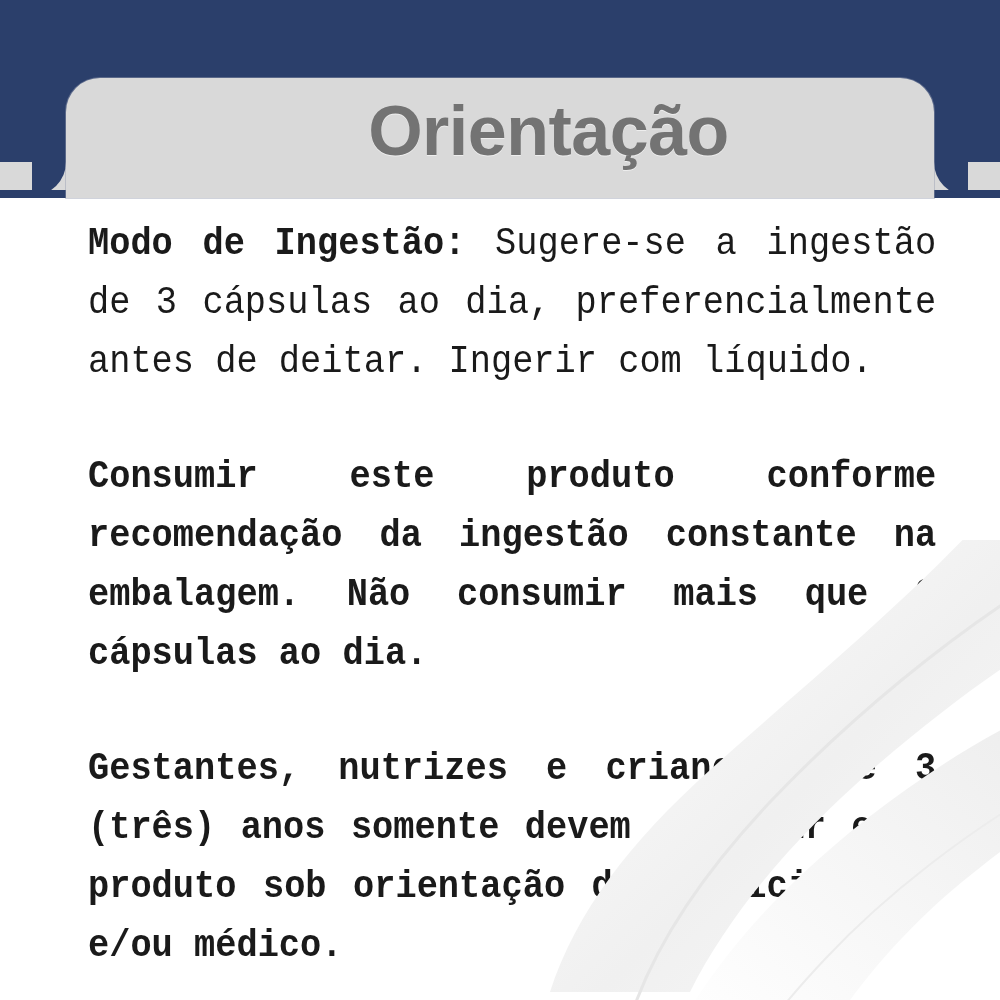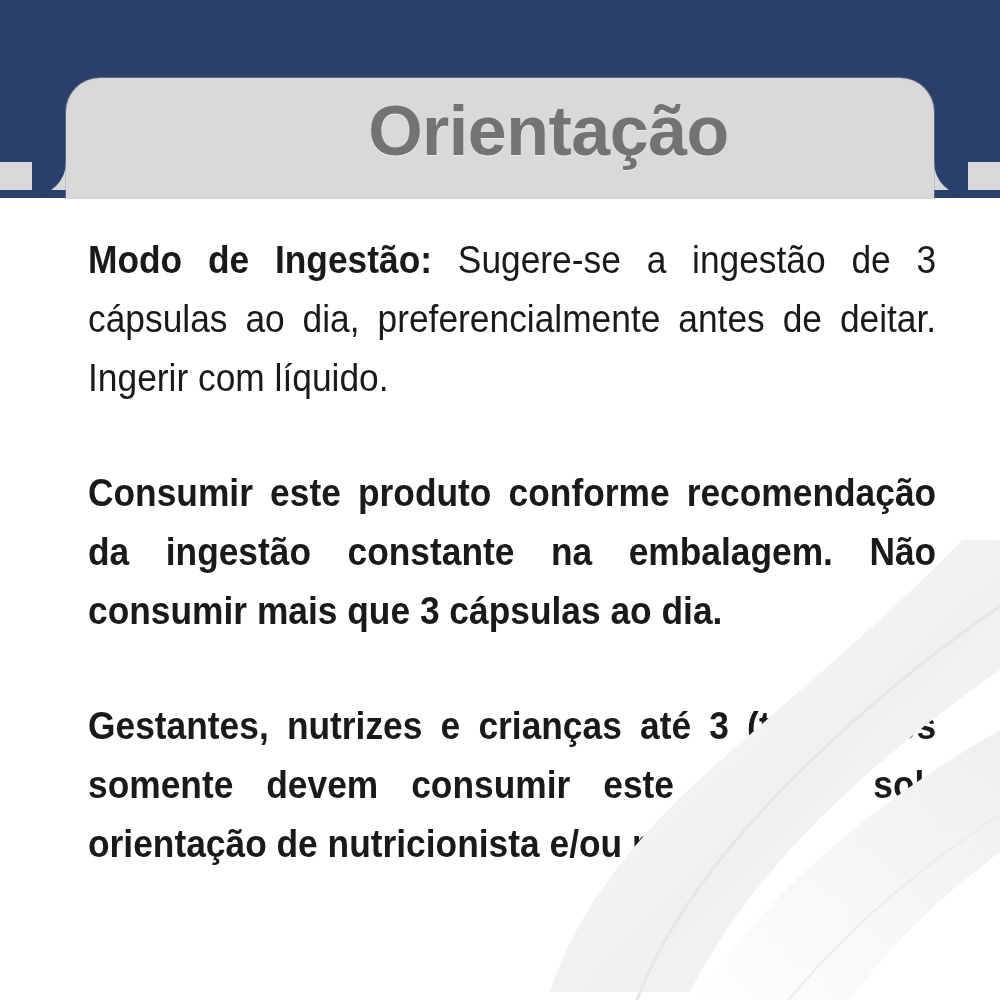--- a/index.html
+++ b/index.html
@@ -98,22 +98,23 @@
     color: #737373;
     letter-spacing: -0.5px;
     text-shadow: 0 1px 0 rgba(255,255,255,0.55);
     white-space: nowrap;
   }
 
   
   .content {
     position: absolute;
     left: 88px;
-    top: 231px;
+    top: 214px;
     width: 848px;
+    font-family: Liberation Mono, monospace;
   }
 
   .para {
     margin: 0 0 56px 0;
     text-align: justify;
     color: #1a1a1a;
     font-size: 38px;
     line-height: 59px;
     font-stretch: condensed;
     transform: scaleX(0.93);

